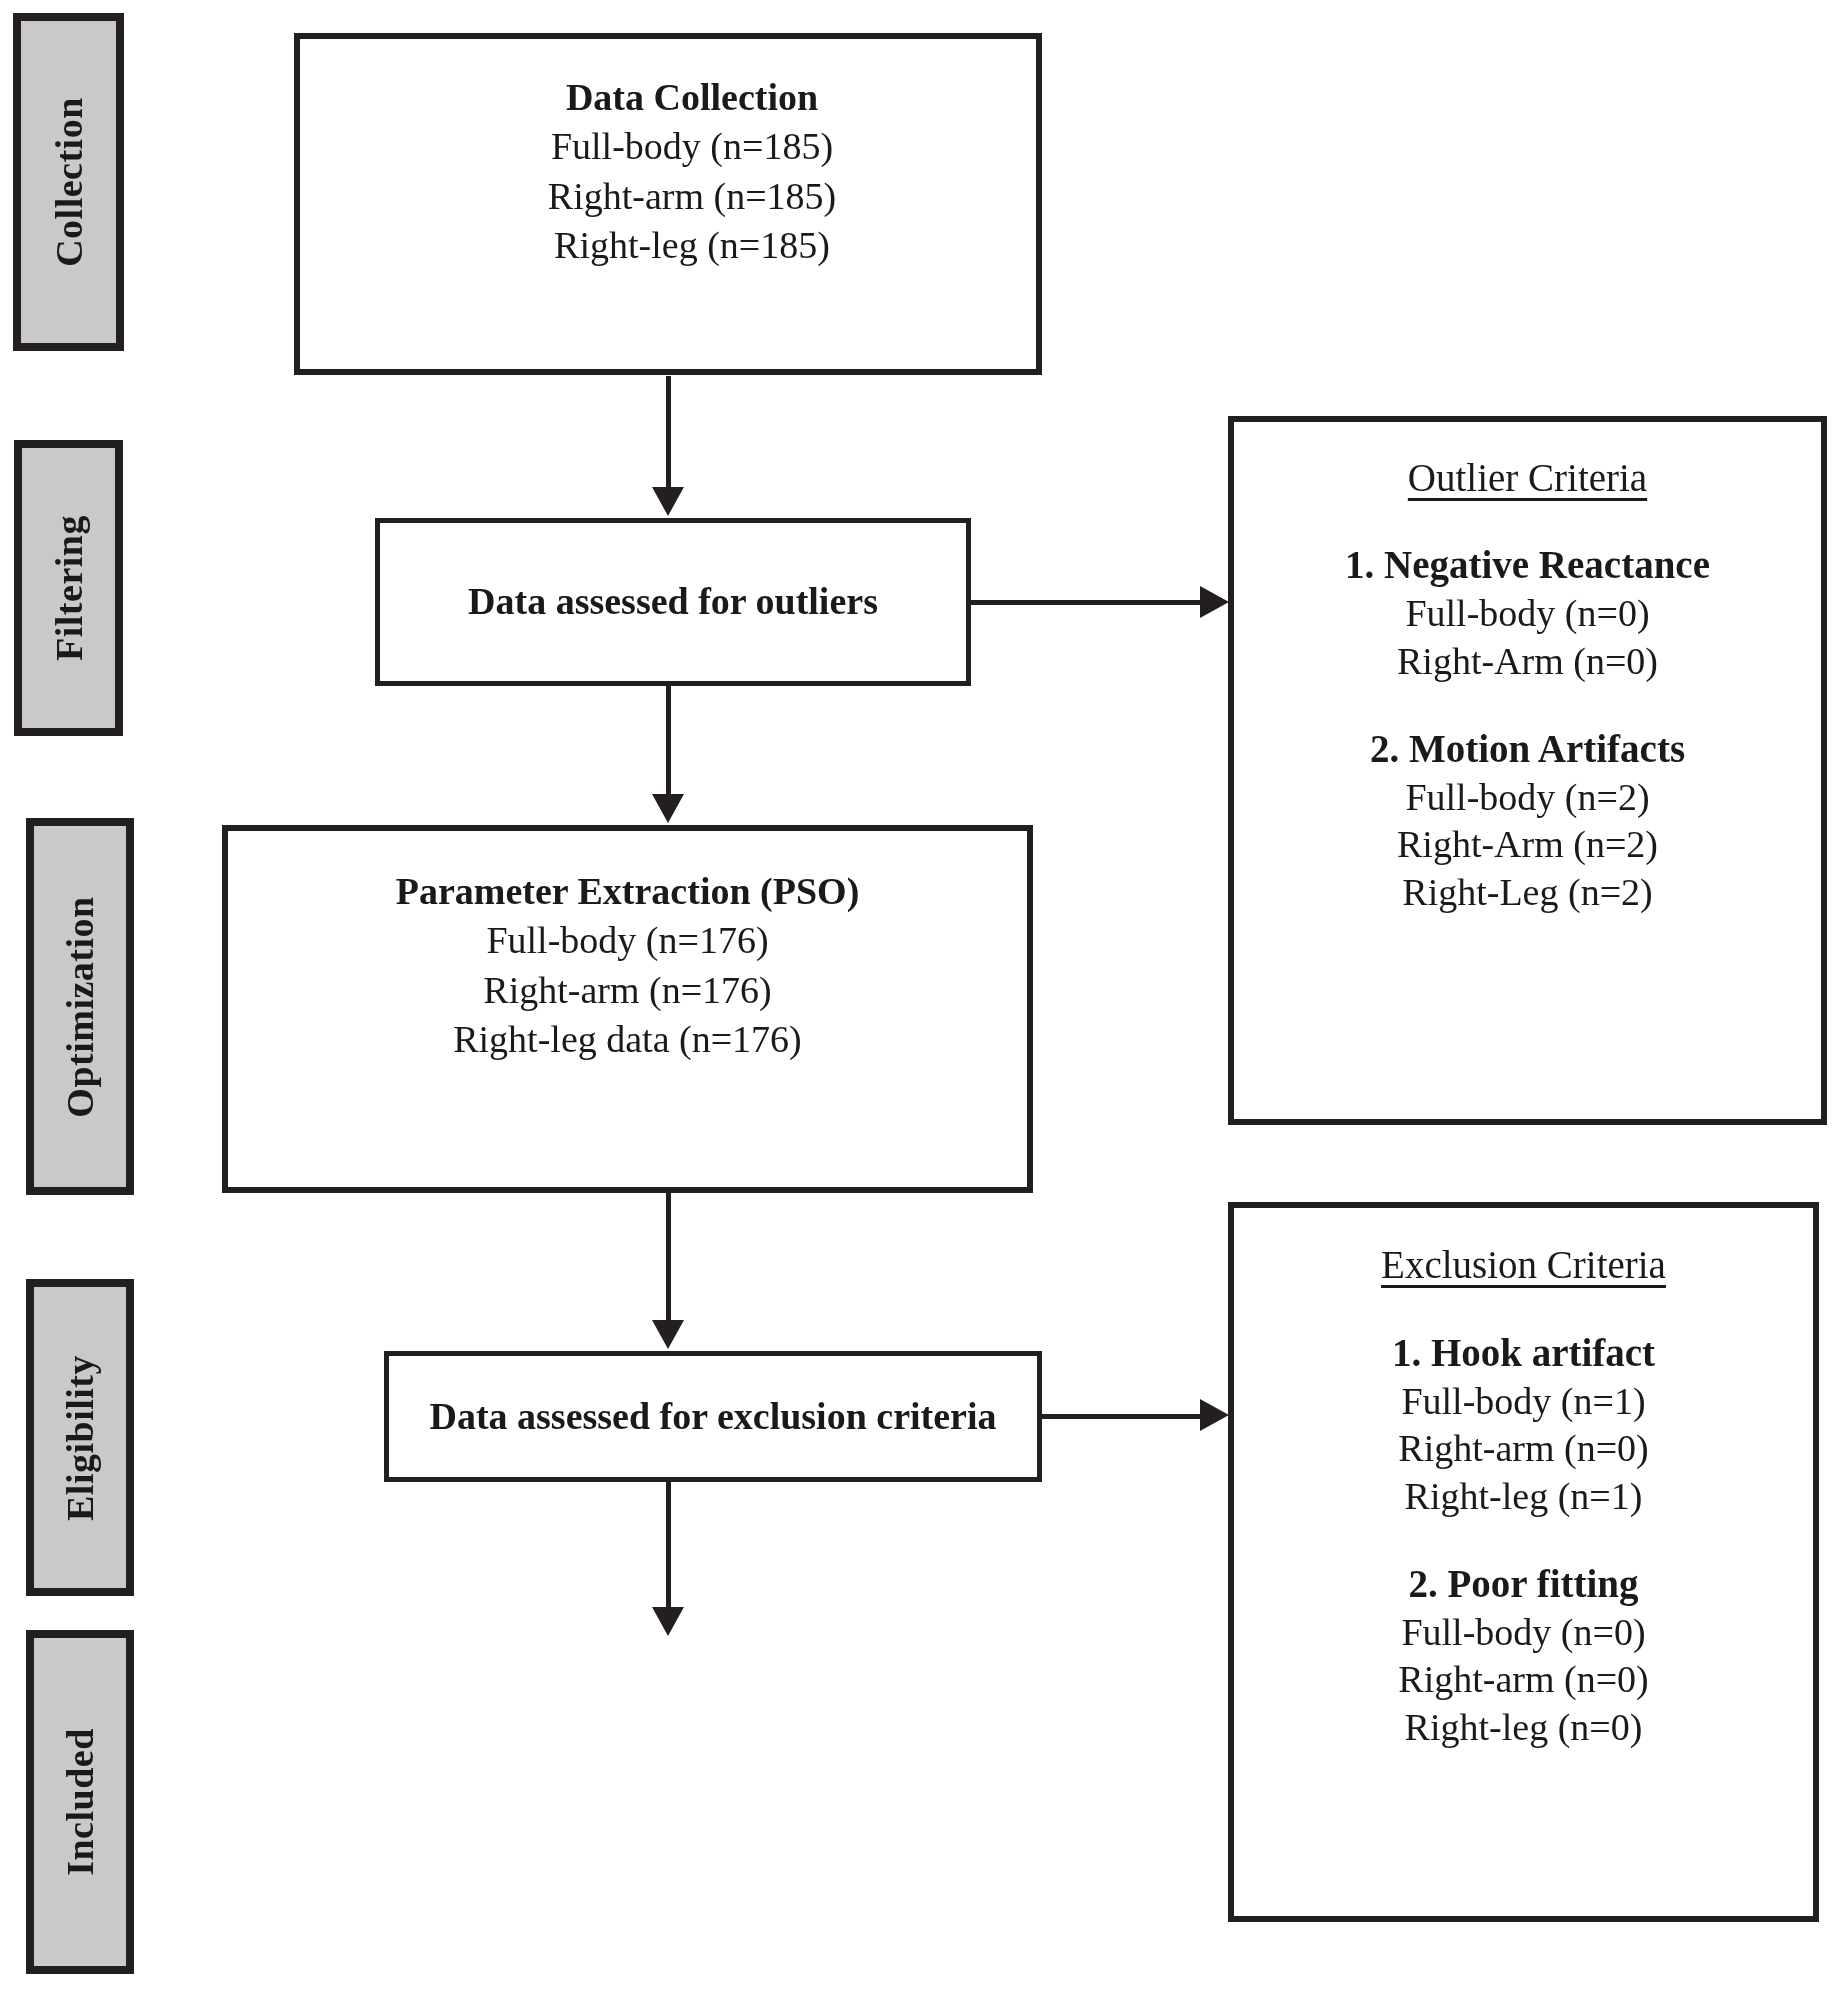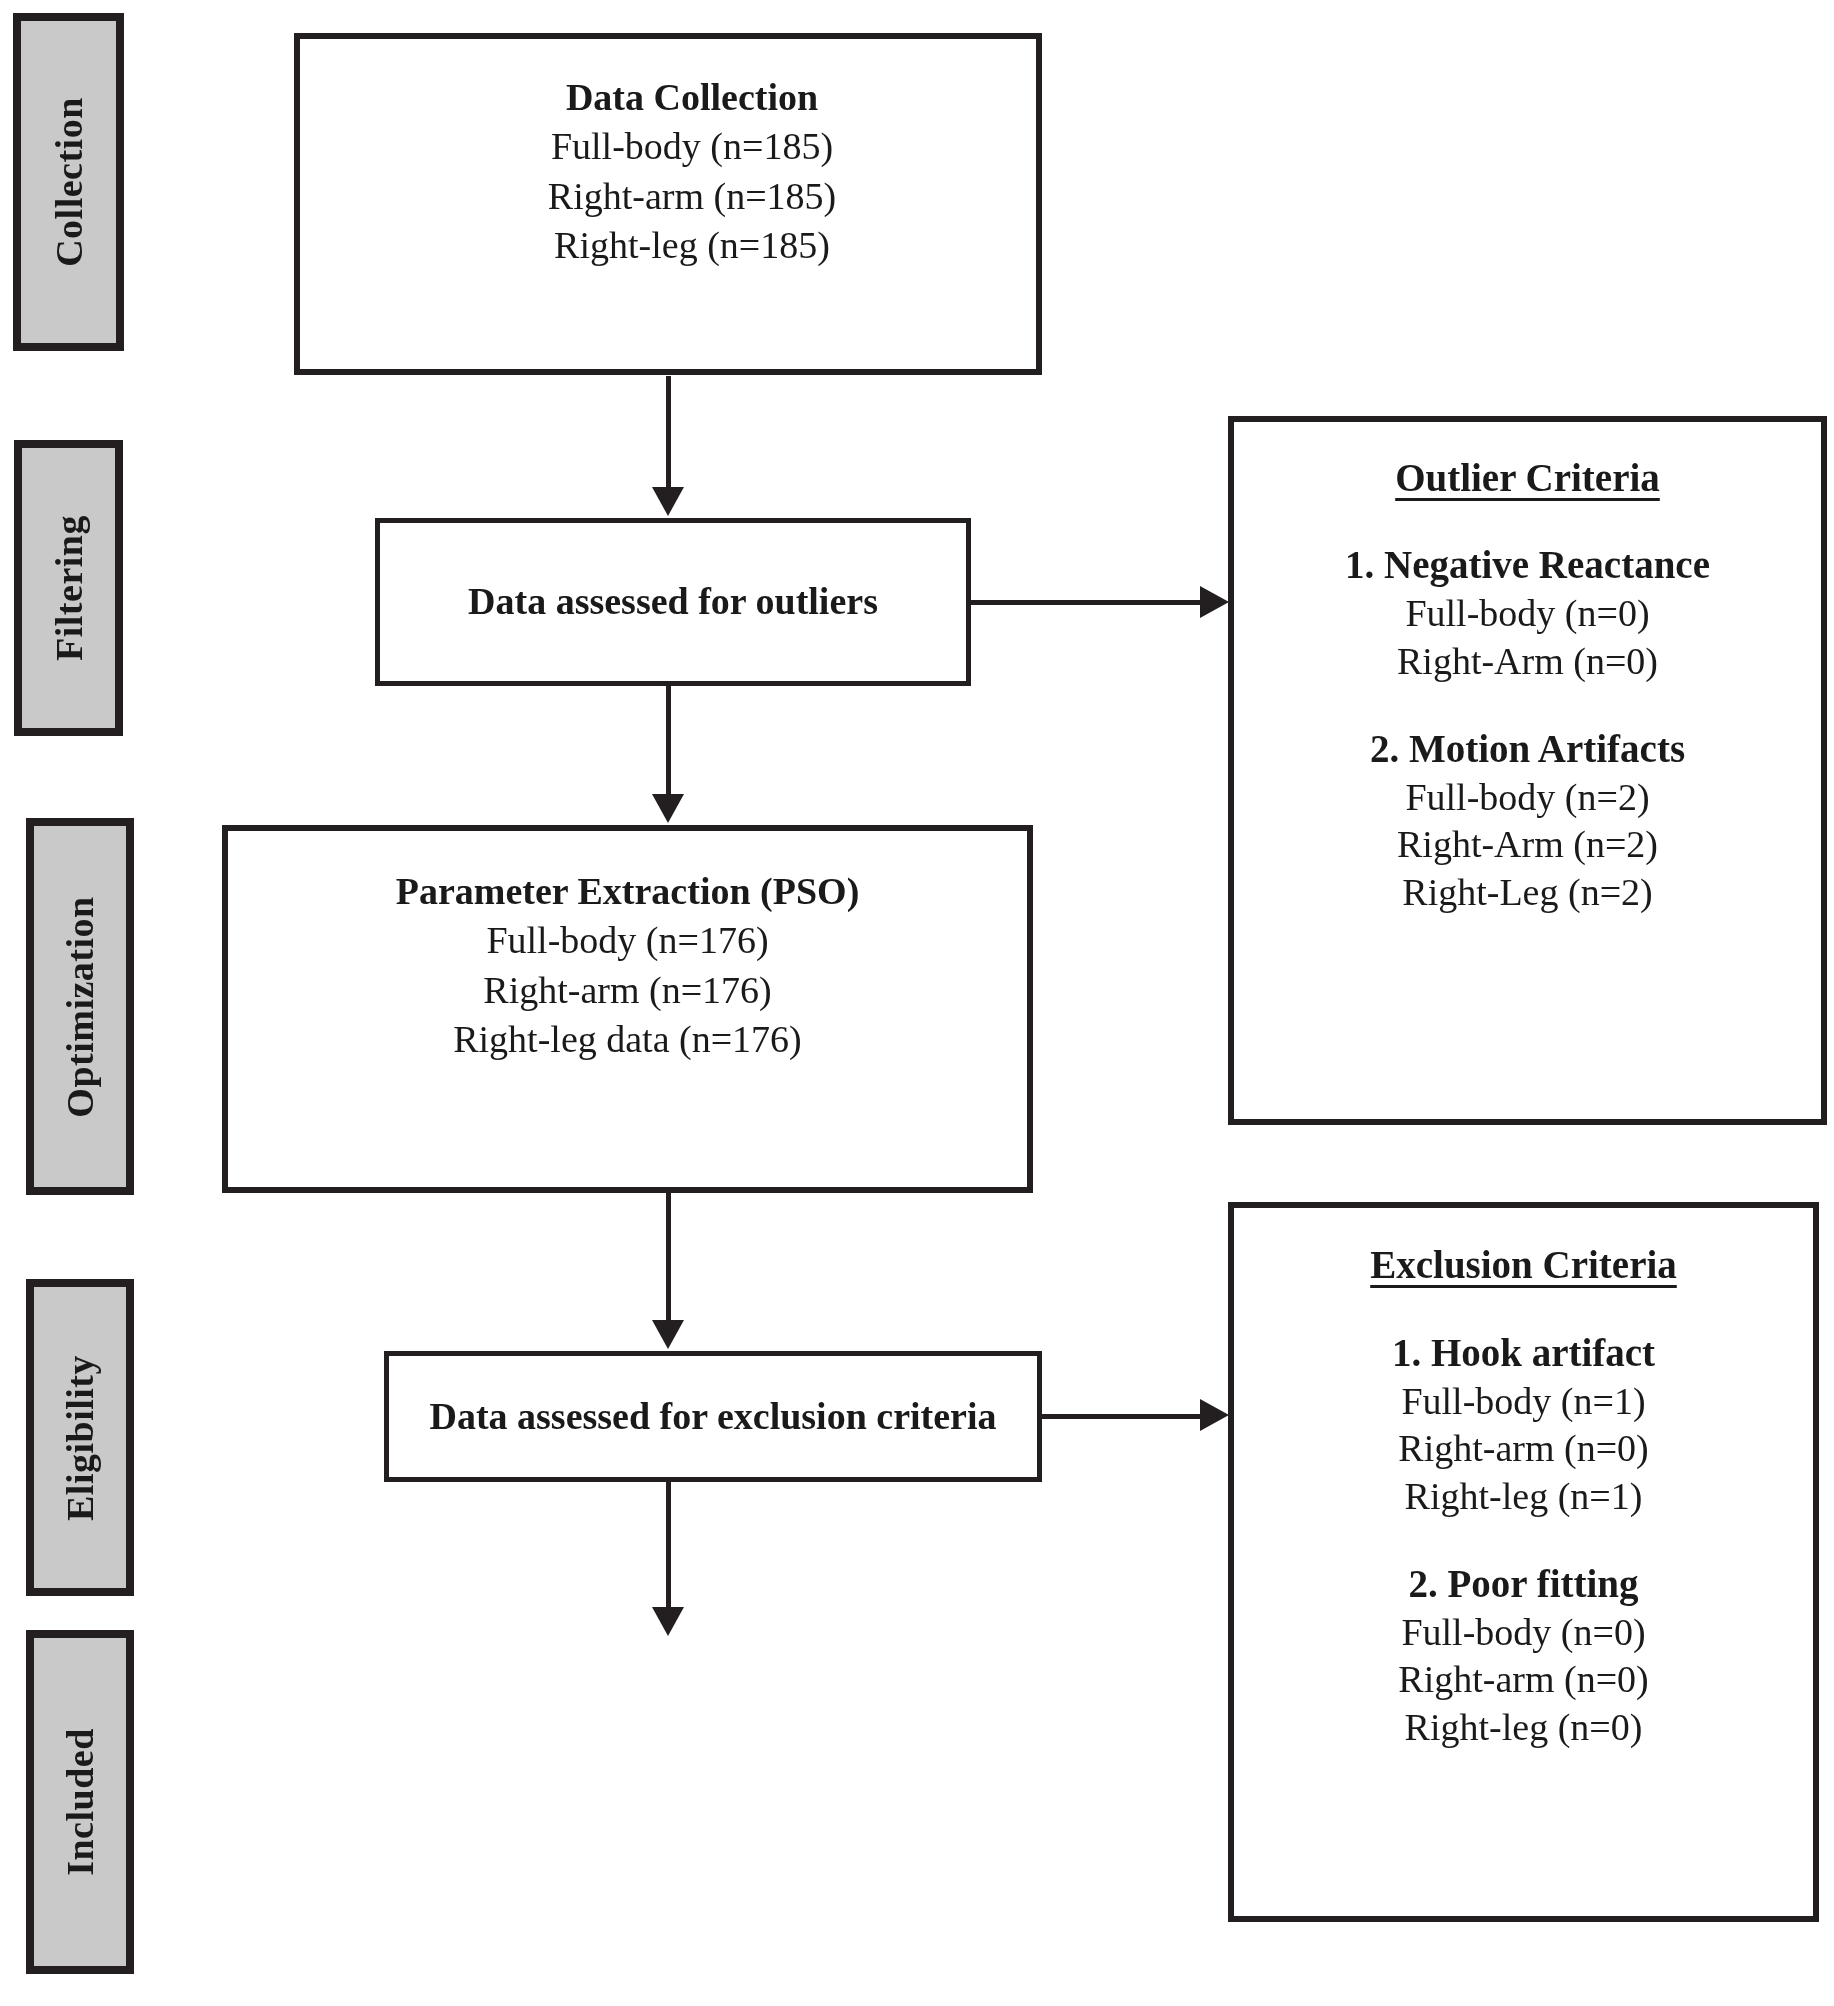--- a/index.html
+++ b/index.html
@@ -29,21 +29,21 @@
   .box .ttl{font-weight:bold;font-size:38px;line-height:1.30;white-space:nowrap;}
   .box .ln{font-size:38px;line-height:1.30;white-space:nowrap;}
   .box .pad{padding:0 9.6px;}
 
   
   .critbox{
     position:absolute;background:#ffffff;border:6.7px solid #231f20;
     box-sizing:border-box;text-align:center;
   }
   .crit-head{
-    font-weight:bold;font-size:39px;text-decoration:underline;
+    font-weight:normal;font-size:39px;text-decoration:underline;
     text-underline-offset:6.7px;line-height:1.2;
   }
   .crit-sub{font-weight:bold;font-size:39px;line-height:1.25;}
   .crit-ln{font-size:38px;line-height:1.25;}
   .crit-gap{height:40px;}
 
   
   .vline{position:absolute;width:4.8px;background:#231f20;}
   .hline{position:absolute;height:4.8px;background:#231f20;}
   .arrow-down{

